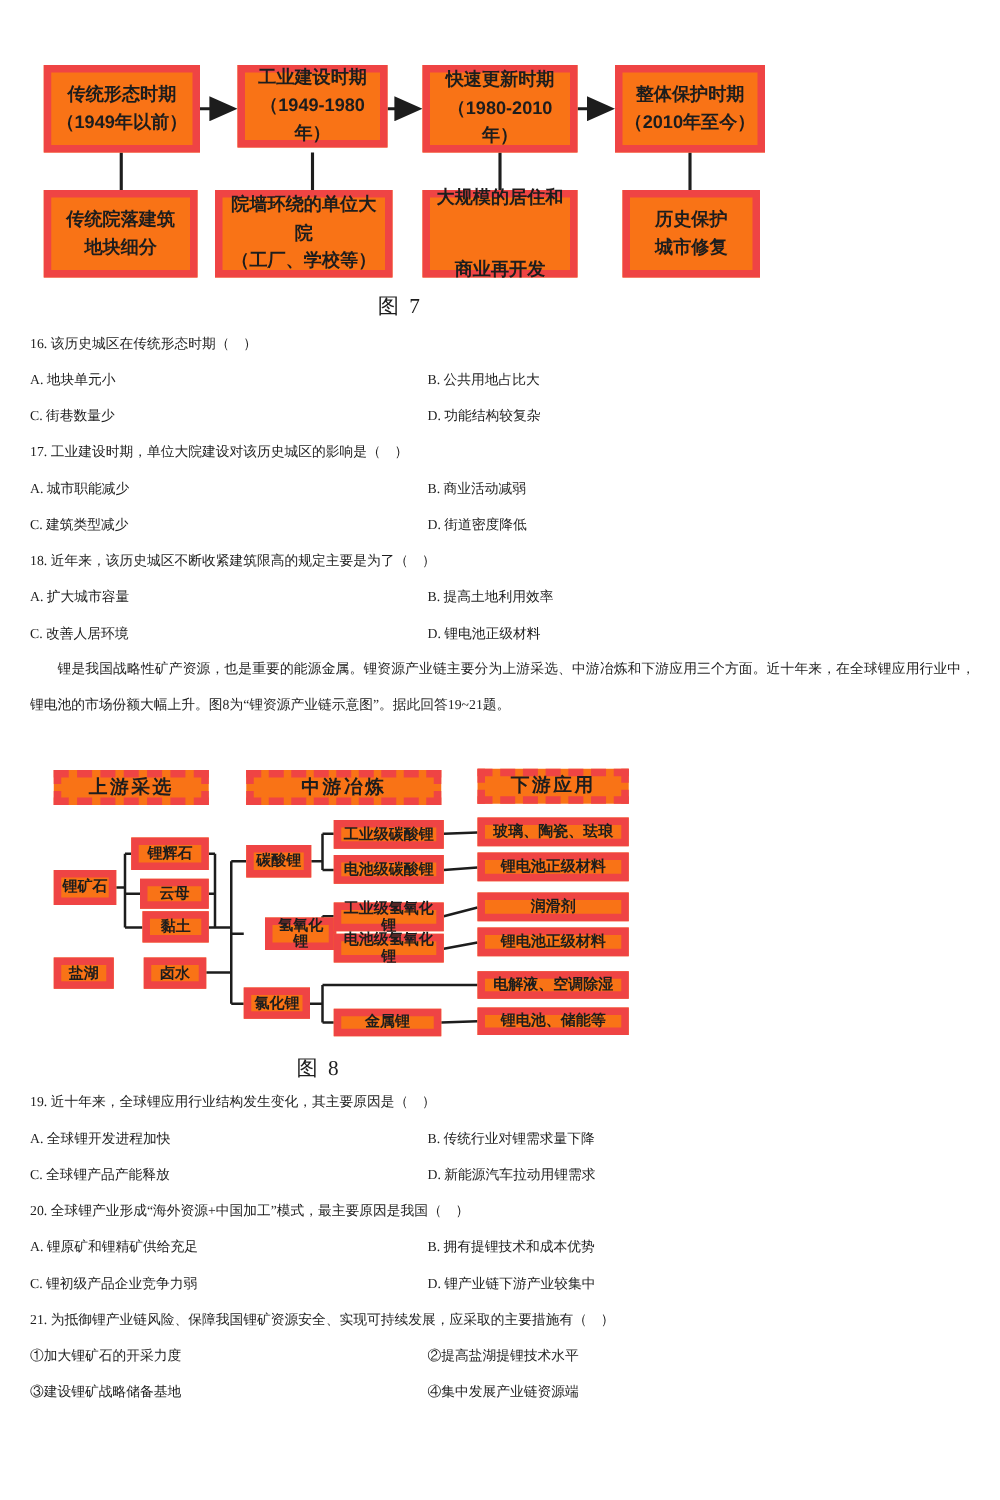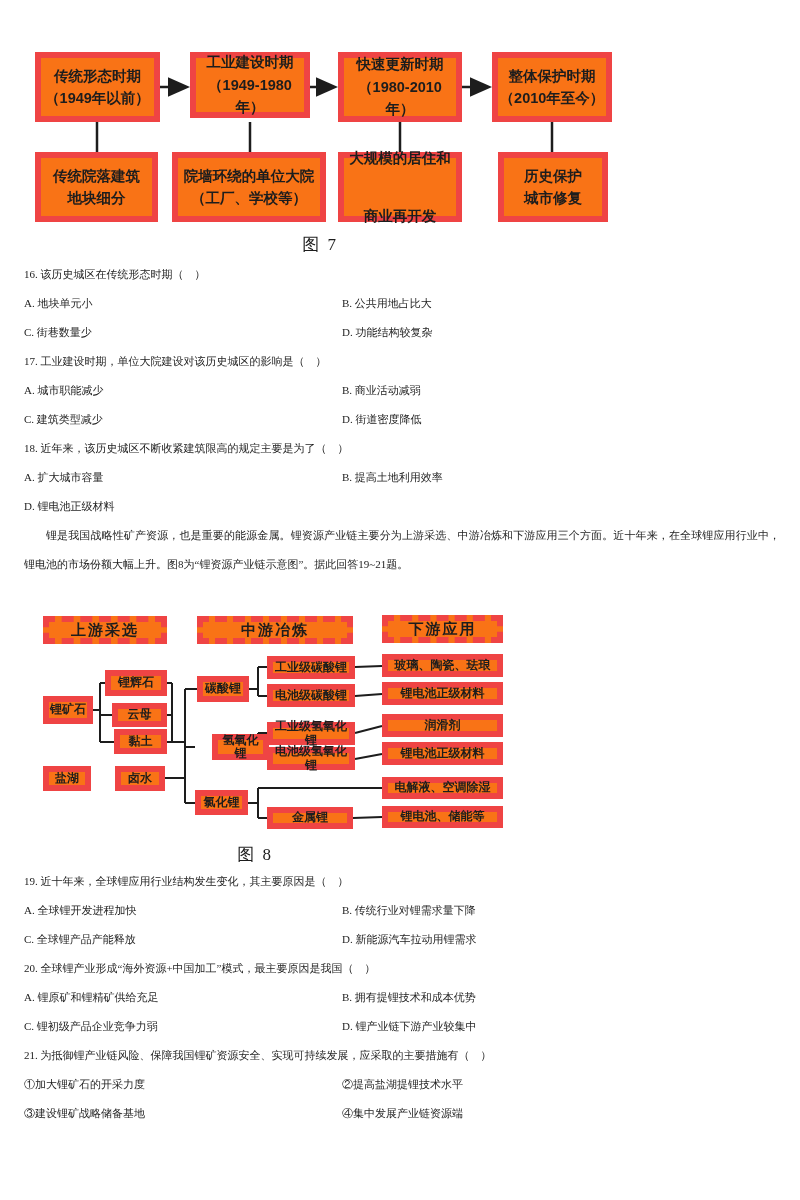--- a/index.html
+++ b/index.html
@@ -62,21 +62,21 @@
       <span>（1980-2010年）</span>
     </div>
     <div class="box" style="left:462px;top:7px;width:120px;height:70px;">
       <span>整体保护时期</span>
       <span>（2010年至今）</span>
     </div>
     <div class="box" style="left:5px;top:107px;width:123px;height:70px;">
       <span>传统院落建筑</span>
       <span>地块细分</span>
     </div>
-    <div class="box" style="left:142px;top:107px;width:154px;height:70px;">
+    <div class="box" style="left:142px;top:107px;width:142px;height:70px;">
       <span>院墙环绕的单位大院</span>
       <span>（工厂、学校等）</span>
     </div>
     <div class="box" style="left:308px;top:107px;width:124px;height:70px;gap:35px;">
       <span>大规模的居住和</span>
       <span>商业再开发</span>
     </div>
     <div class="box" style="left:468px;top:107px;width:110px;height:70px;">
       <span>历史保护</span>
       <span>城市修复</span>
@@ -102,20 +102,21 @@
     <div class="optgrid">
       <span>C. 建筑类型减少</span>
       <span>D. 街道密度降低</span>
     </div>
     <div class="trow">18. 近年来，该历史城区不断收紧建筑限高的规定主要是为了（　）</div>
     <div class="optgrid">
       <span>A. 扩大城市容量</span>
       <span>B. 提高土地利用效率</span>
     </div>
     <div class="optgrid">
+      <span>C. 改善人居环境</span>
       <span>D. 锂电池正级材料</span>
     </div>
     <p class="para">锂是我国战略性矿产资源，也是重要的能源金属。锂资源产业链主要分为上游采选、中游冶炼和下游应用三个方面。近十年来，在全球锂应用行业中，锂电池的市场份额大幅上升。图8为“锂资源产业链示意图”。据此回答19~21题。</p>
   </div>
 
   <div id="fig8" class="fig" style="left:35px;top:608px;width:480px;height:235px;">
     <svg width="480" height="235">
       <g stroke="#1d1d1d" stroke-width="2" fill="none">
         <line x1="58" y1="102" x2="65" y2="102"></line>
         <line x1="65" y1="75" x2="65" y2="134"></line>

